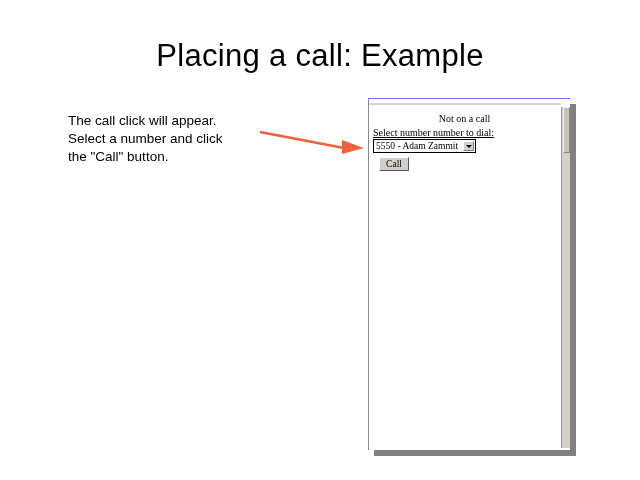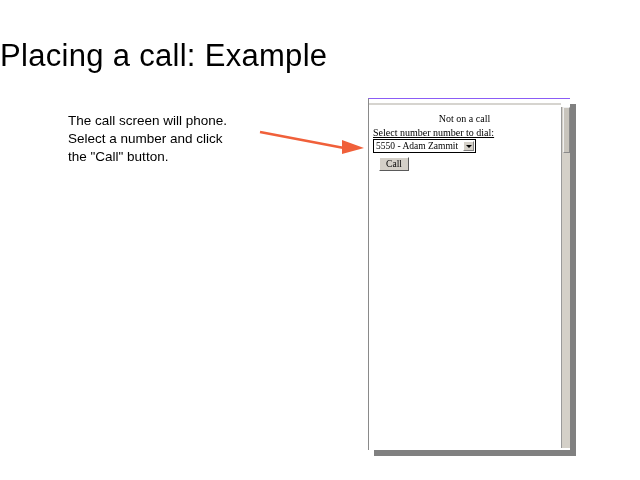--- a/index.html
+++ b/index.html
@@ -16,20 +16,21 @@
     font-family: "Liberation Sans", sans-serif;
     color: #000000;
   }
 
   
   #slide-title {
     position: absolute;
     left: 0;
     top: 38px;
     width: 640px;
+    text-align: center;
     font-family: "Liberation Sans", sans-serif;
     font-size: 31px;
     font-weight: normal;
     letter-spacing: 0.3px;
     color: #000000;
     white-space: nowrap;
   }
 
   
   #body-text {
@@ -201,21 +202,21 @@
     color: #000000;
     padding: 0;
   }
 </style>
 </head>
 <body>
 
 <div id="slide-title">Placing a call: Example</div>
 
 <div id="body-text">
-  <span class="line">The call screen will phone.</span>
+  <span class="line">The call click will appear.</span>
   <span class="line">Select a number and click</span>
   <span class="line">the "Call" button.</span>
 </div>
 
 <div id="arrow-annotation">
   <svg width="110" height="34" viewBox="0 0 110 34" xmlns="http://www.w3.org/2000/svg">
     <line x1="2" y1="8" x2="86" y2="24" stroke="#f0603a" stroke-width="2.4"></line>
     <polygon points="84,16 106,24 84,30" fill="#f0603a"></polygon>
   </svg>
 </div>

